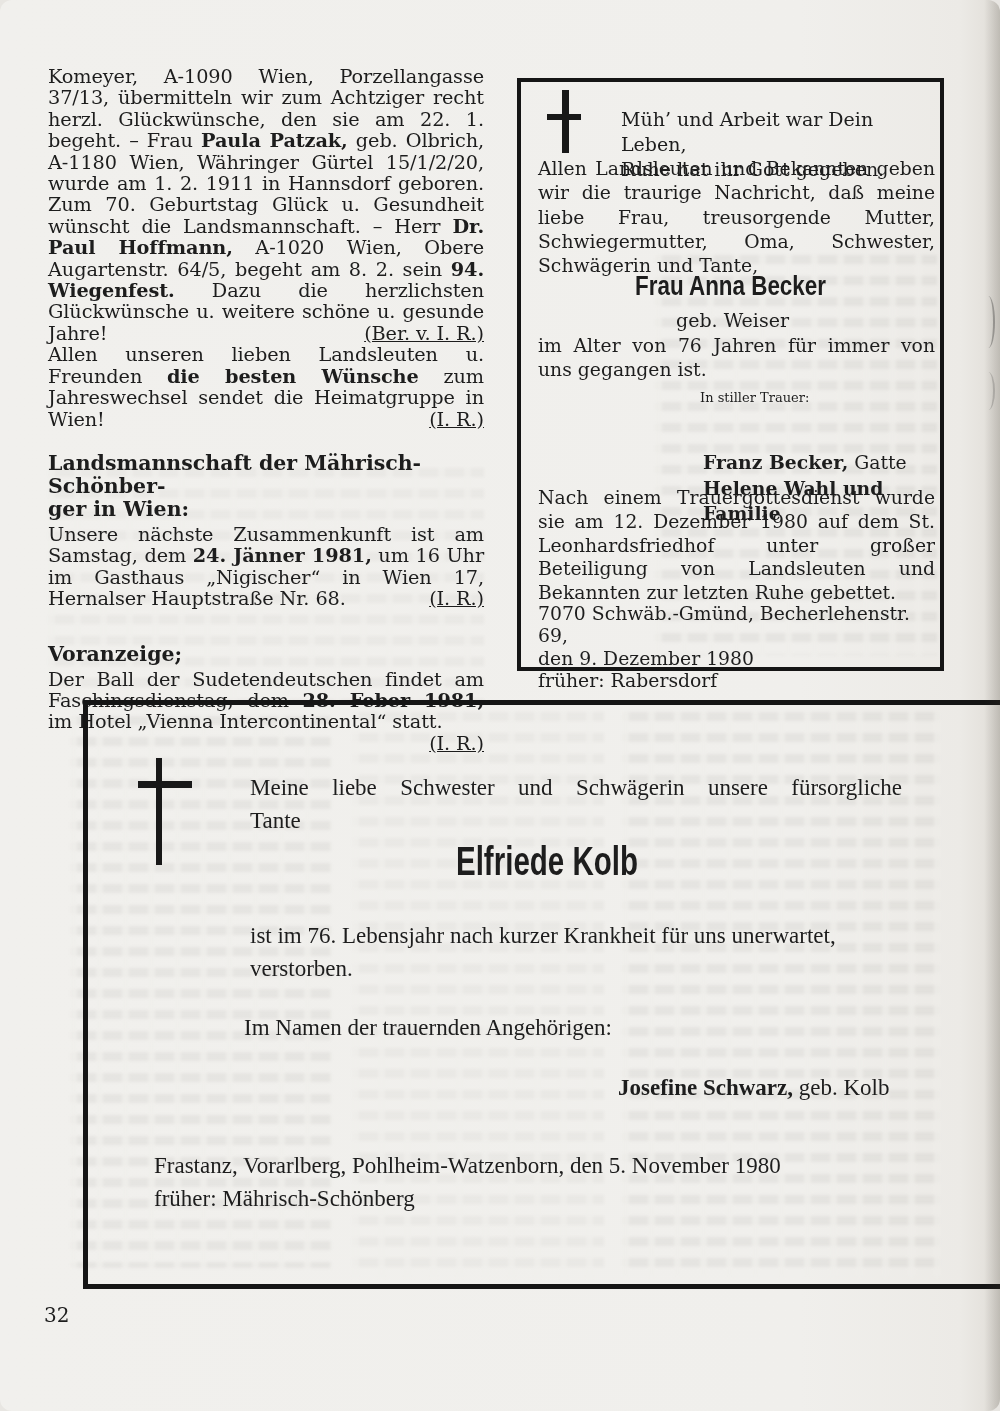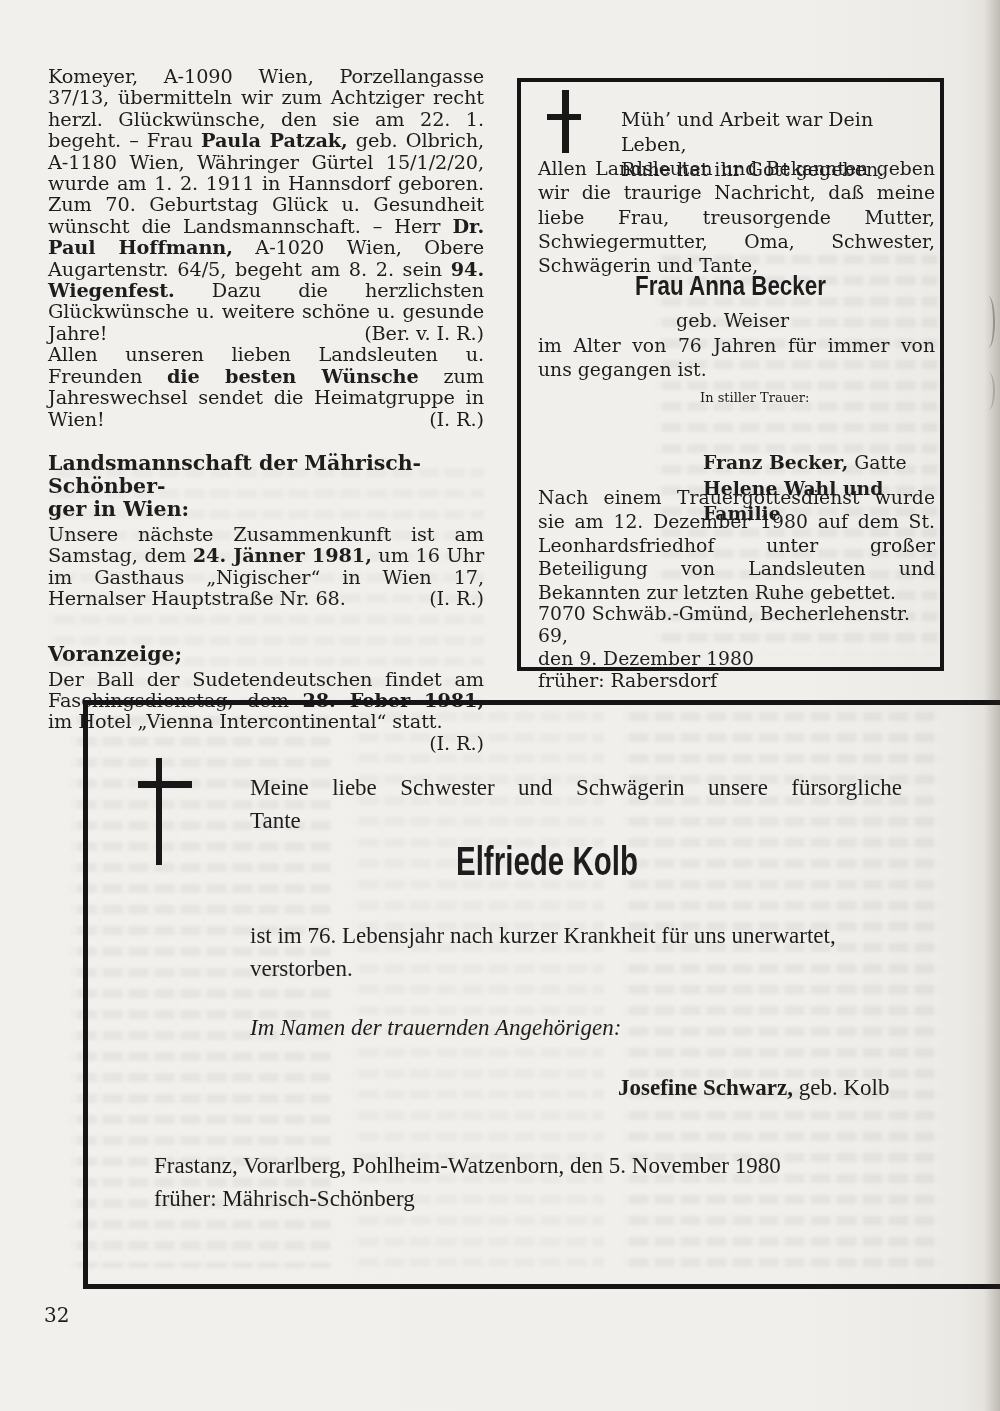--- a/index.html
+++ b/index.html
@@ -1,21 +1,21 @@
 <!DOCTYPE html>
 <html lang="de"><head>
 <meta charset="utf-8">
 <style>
   html,body { margin:0; padding:0; }
   body { width:1000px; height:1411px; background:#e8e6e2; }
 
   .page {
     position:relative; width:1000px; height:1411px; overflow:hidden;
     background: linear-gradient(90deg, #f1f0ed 0%, #f0efec 80%, #eceae6 96%, #e0ddd7 100%);
-    font-family:"DejaVu Serif", serif; color:#1d1d1d;
+    font-family:"DejaVu Serif", serif; color:#1d1d1d;border-radius:12px;
   }
 
   
   .bleed {
     position:absolute; filter:blur(1.4px); opacity:.5; pointer-events:none;
     background:
       repeating-linear-gradient(90deg, rgba(240,239,235,.75) 0 7px, rgba(240,239,235,0) 7px 26px),
       repeating-linear-gradient(180deg, rgba(105,102,96,.16) 0 9px, rgba(105,102,96,0) 9px 21px);
   }
   .bleed.weak { opacity:.33; }
@@ -31,21 +31,21 @@
   .artifact.a1 { top:296px; height:52px; }
   .artifact.a2 { top:372px; height:38px; opacity:.6; }
 
   
   .left-col {
     position:absolute; left:48px; top:66px; width:436px;
     font-size:19.3px; line-height:21.4px; text-align:justify;
     letter-spacing:-.1px; hyphens:auto;
   }
   .para { margin:0; }
-  .cite { float:right; }
+  .cite { float:right;text-decoration:underline; }
   .col-heading {
     font-weight:bold; font-size:20.5px; line-height:23px;
     margin:22px 0 3px 0; text-align:left; letter-spacing:0;
   }
   .col-heading.second { margin-top:33px; }
 
   
   .box { position:absolute; border:4px solid #151515; box-sizing:border-box;padding-left:30px; }
   .box-becker { left:517px; top:78px; width:427px; height:593px; }
   .box-kolb   { left:55px;  top:700px; width:928px; height:589px; border-width:5px;margin-left:28px; }
@@ -69,21 +69,21 @@
 
   .kolb-text { font-family:"Liberation Serif", serif; font-size:23px; line-height:33px; }
   .kolb-intro { left:162px; top:66px; width:652px; }
   .kolb-intro .l1 { text-align:justify; text-align-last:justify; }
   .kolb-name {
     left:0; right:0; top:140px; text-align:center;
     font-family:"Liberation Sans", sans-serif; font-weight:bold; font-size:41px;
     transform:scaleX(.72);
   }
   .kolb-body   { left:162px; top:214px; width:645px; }
-  .kolb-inname { left:162px; top:306px;font-style:italic; }
+  .kolb-inname { left:156px; top:306px; }
   .kolb-mourner{ left:530px; top:366px; }
   .kolb-place  { left:66px;  top:444px; }
   .kolb-former { left:66px;  top:477px; }
 
   
   .cross { position:absolute; }
   .cross .v { position:absolute; top:0; bottom:0; background:#181818; }
   .cross .h { position:absolute; left:0; right:0; background:#181818; }
   .cross-becker { left:26px; top:8px; width:34px; height:63px; }
   .cross-becker .v { left:15px; width:7px; }

